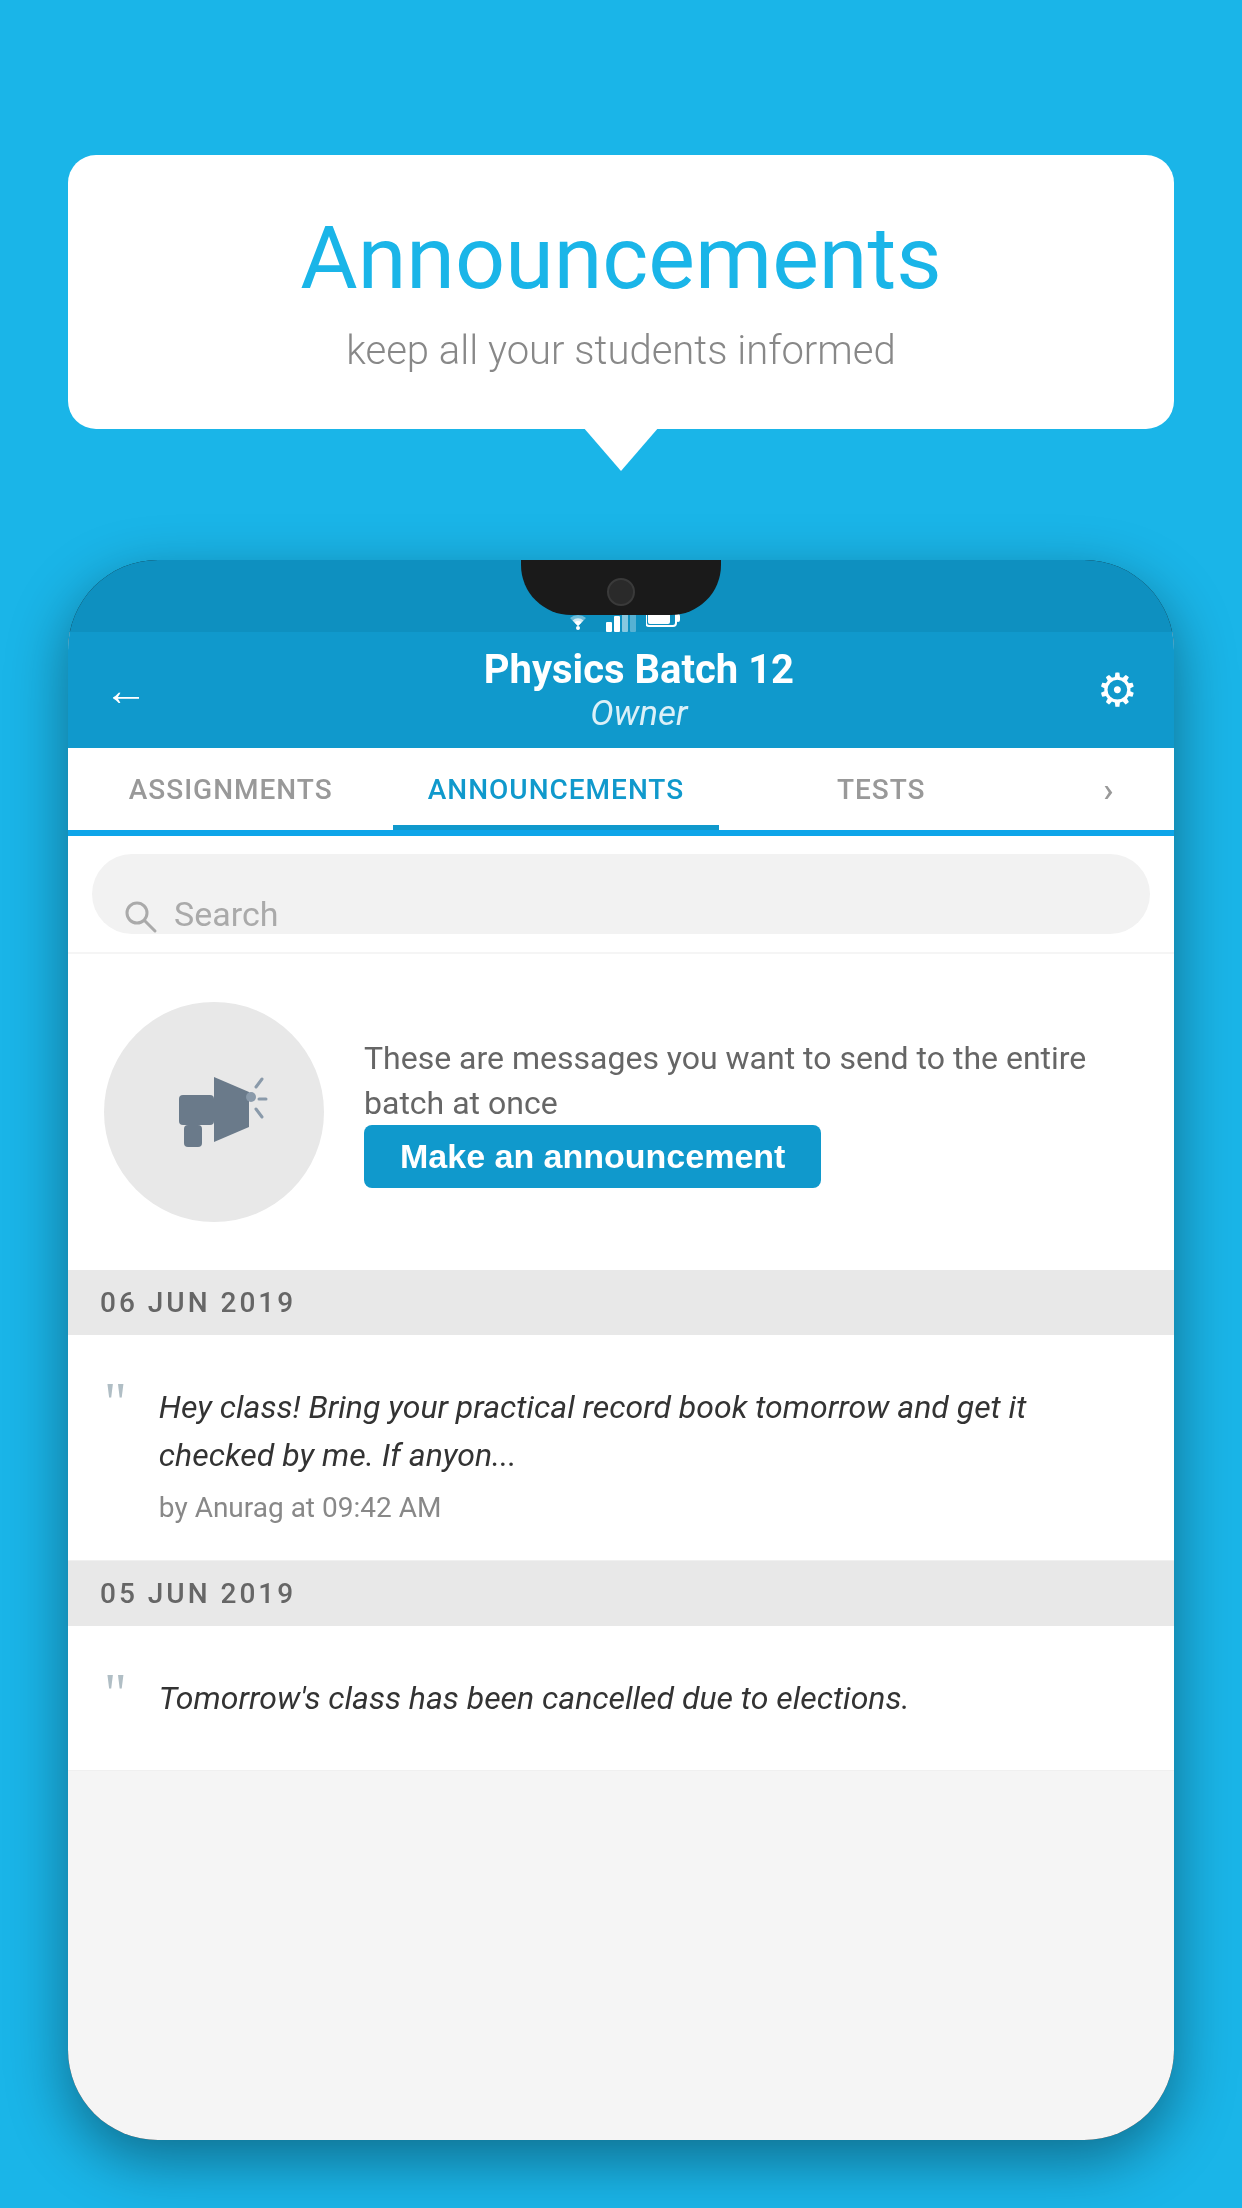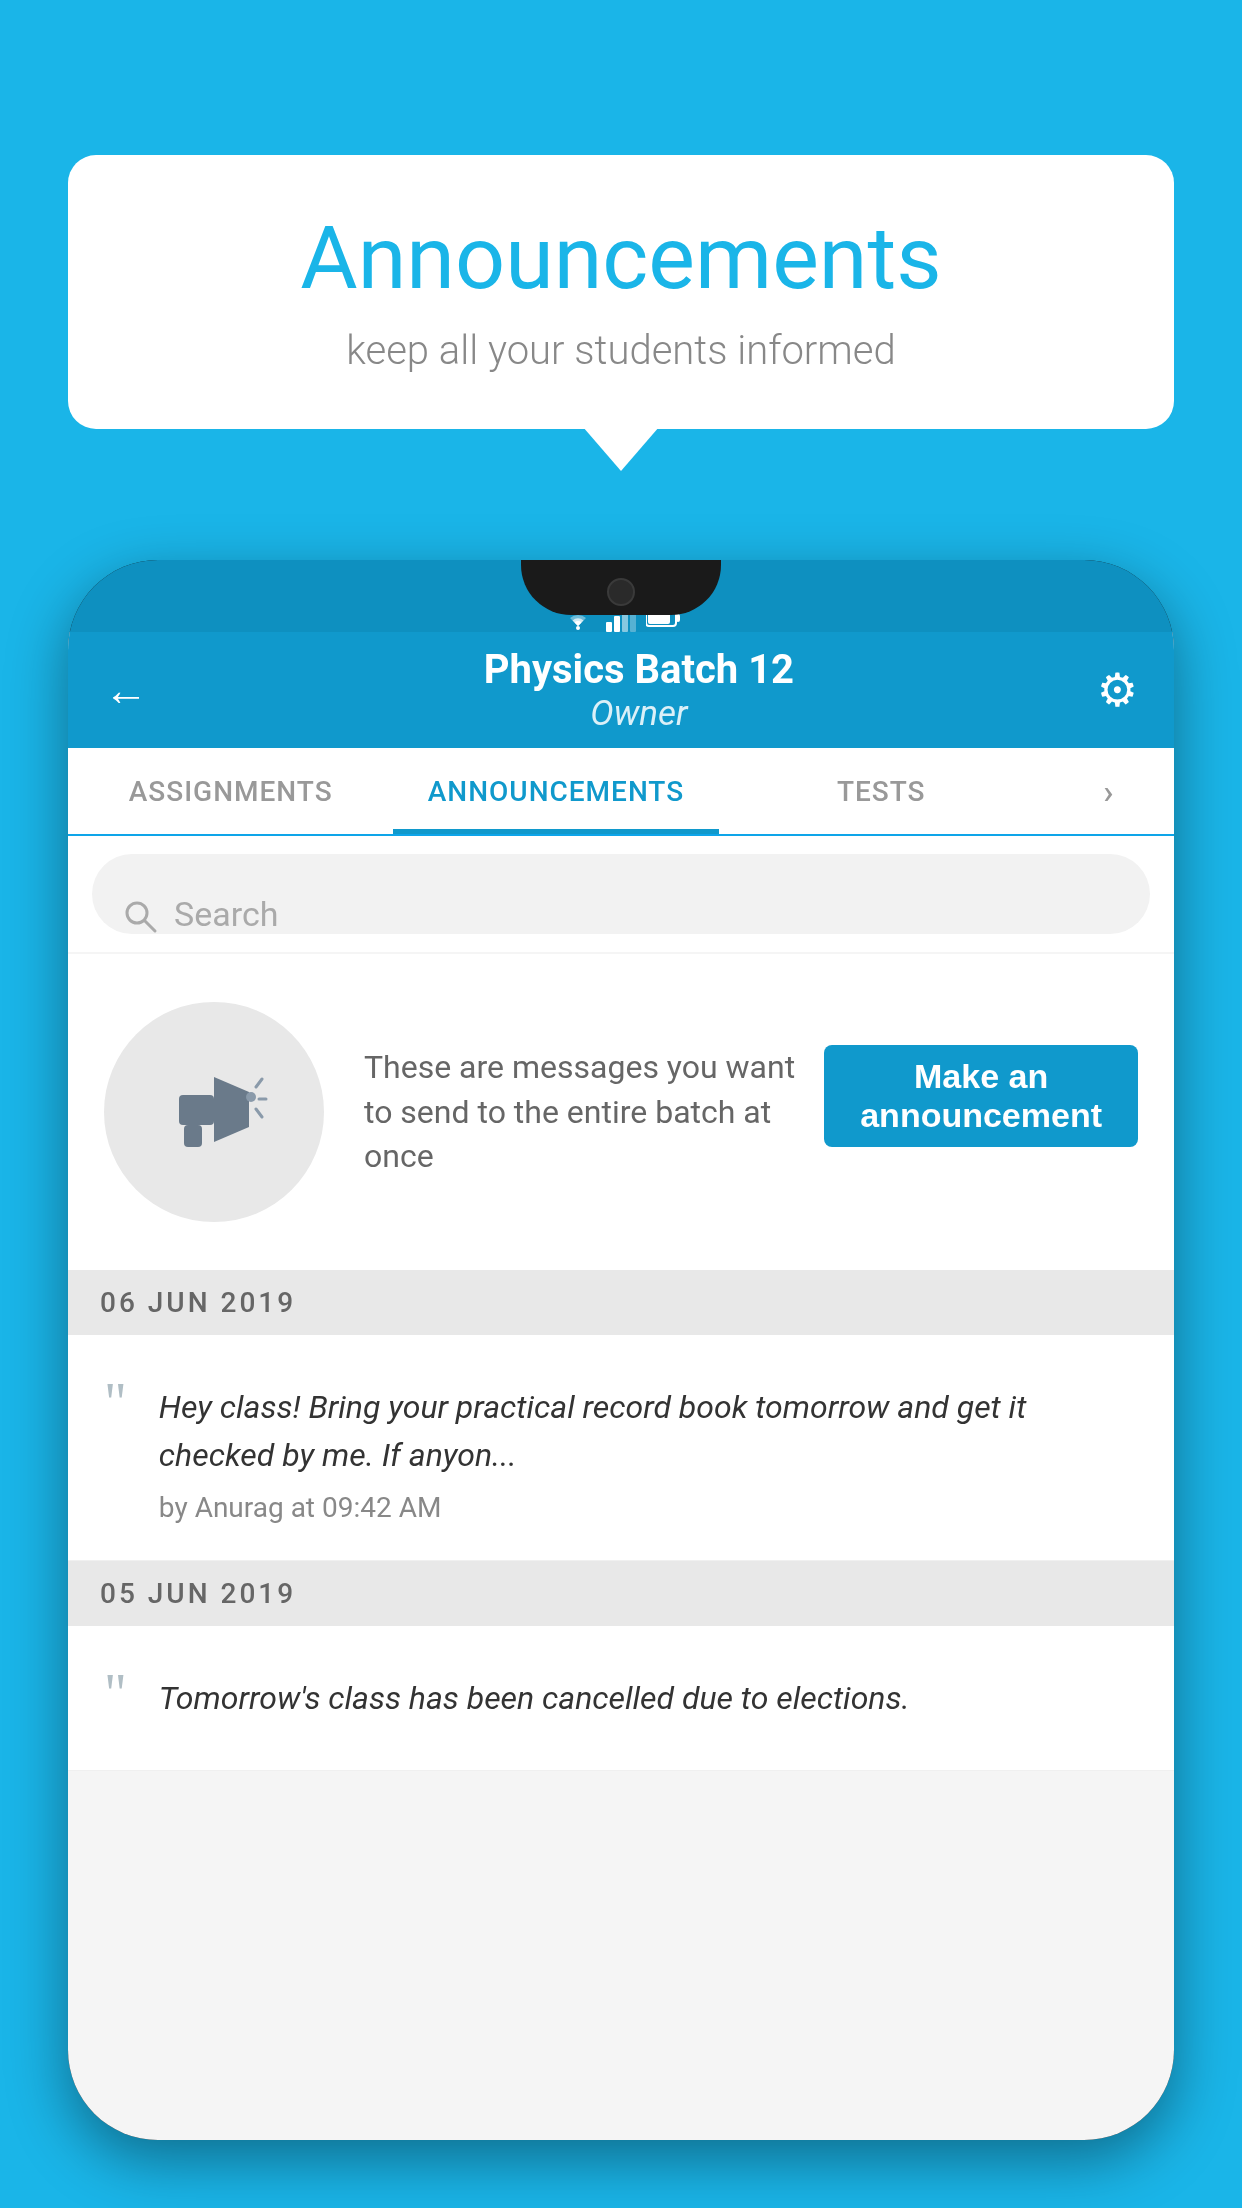--- a/index.html
+++ b/index.html
@@ -174,21 +174,21 @@
       font-size: 46px;
       cursor: pointer;
     }
 
     
     .tabs-bar {
       background: #fff;
       height: 88px;
       display: flex;
       align-items: stretch;
-      border-bottom: 2px solid #0ea5e9;
+      border-bottom: 6px solid #0ea5e9;
     }
     .tab-item {
       flex: 1;
       display: flex;
       align-items: center;
       justify-content: center;
       font-size: 28px;
       font-weight: 500;
       color: #999;
       letter-spacing: 1px;
@@ -247,21 +247,21 @@
       background: #e8e8e8;
       border-radius: 50%;
       display: flex;
       align-items: center;
       justify-content: center;
       flex-shrink: 0;
     }
     .promo-right {
       flex: 1;
       display: flex;
-      flex-direction: row;
+      flex-direction: column;
     }
     .promo-text {
       font-size: 32px;
       color: #666;
       line-height: 1.4;
     }
     .promo-btn {
       background: #1099cc;
       color: #fff;
       border: none;

